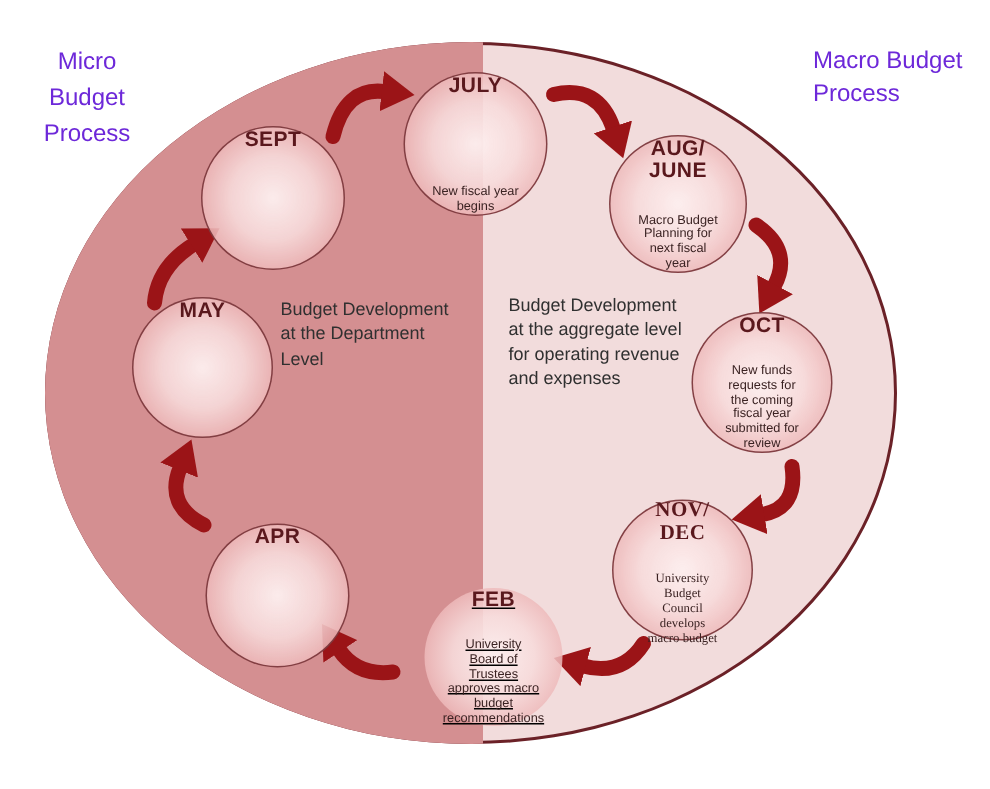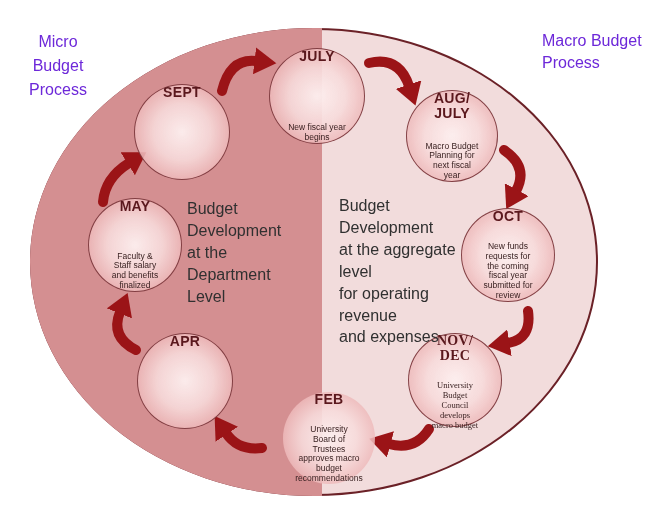--- a/index.html
+++ b/index.html
@@ -25,46 +25,46 @@
     position:absolute;border-radius:50%;box-sizing:border-box;z-index:3;
     background:radial-gradient(circle at 50% 50%,
       rgba(252,238,238,0.97) 0%,
       rgba(247,219,219,0.90) 42%,
       rgba(234,172,173,0.82) 82%,
       rgba(228,157,158,0.80) 100%);
     border:1px solid rgba(104,32,38,0.8);
     display:flex;flex-direction:column;align-items:center;justify-content:space-between;
     text-align:center;
   }
-  .circle.no-border{border:none;}
+  .circle.no-border{border:none;text-decoration:underline;}
   .circle-title{
     font-size:14px;font-weight:bold;color:#5a181d;line-height:1.05;
     white-space:pre-line;letter-spacing:.3px;
   }
   .circle-desc{
     font-size:8.5px;color:#3a2222;line-height:1.16;white-space:pre-line;
     margin-top:18px;width:86%;
   }
   #c-july   {left:269px;top:48px; width:96px;height:96px;}
   #c-augsept{left:406px;top:90px; width:92px;height:92px;}
   #c-oct    {left:461px;top:208px;width:94px;height:94px;}
   #c-novdec {left:408px;top:333px;width:94px;height:94px;font-family:Liberation Serif, serif;}
   #c-feb    {left:283px;top:392px;width:92px;height:92px;}
-  #c-apr    {left:137px;top:333px;width:96px;height:96px;}
+  #c-apr    {left:137px;top:349px;width:96px;height:96px;}
   #c-may    {left:88px; top:198px;width:94px;height:94px;}
   #c-june   {left:134px;top:84px; width:96px;height:96px;}
   
   .side-label{
     position:absolute;font-size:16px;color:#6d28d9;white-space:pre-line;z-index:4;
   }
   #micro-label{left:12px;top:30px;width:92px;text-align:center;line-height:1.5;}
   #macro-label{left:542px;top:30px;width:118px;text-align:left;line-height:1.35;}
   
   .annotation{
-    position:absolute;font-size:16px;color:#303030;line-height:1.37;
+    position:absolute;font-size:12px;color:#303030;line-height:1.37;
     white-space:pre-line;z-index:4;
   }
   #dept-annotation{left:187px;top:198px;width:128px;}
   #agg-annotation {left:339px;top:195px;width:132px;}
 </style>
 </head>
 <body>
 
 <div id="canvas">
 
@@ -90,21 +90,21 @@
   </svg>
 
   <div class="circle" id="c-july">
     <div class="circle-title">JULY</div>
     <div class="circle-desc">New fiscal year
 begins</div>
   </div>
 
   <div class="circle" id="c-augsept">
     <div class="circle-title">AUG/
-JULY</div>
+JUNE</div>
     <div class="circle-desc">Macro Budget
 Planning for
 next fiscal
 year</div>
   </div>
 
   <div class="circle" id="c-oct">
     <div class="circle-title">OCT</div>
     <div class="circle-desc">New funds
 requests for
@@ -133,24 +133,20 @@
 budget
 recommendations</div>
   </div>
 
   <div class="circle" id="c-apr">
     <div class="circle-title">APR</div>
   </div>
 
   <div class="circle" id="c-may">
     <div class="circle-title">MAY</div>
-    <div class="circle-desc">Faculty &amp;
-Staff salary
-and benefits
-finalized</div>
   </div>
 
   <div class="circle" id="c-june">
     <div class="circle-title">SEPT</div>
   </div>
 
   <div class="side-label" id="micro-label">Micro
 Budget
 Process</div>
   <div class="side-label" id="macro-label">Macro Budget

